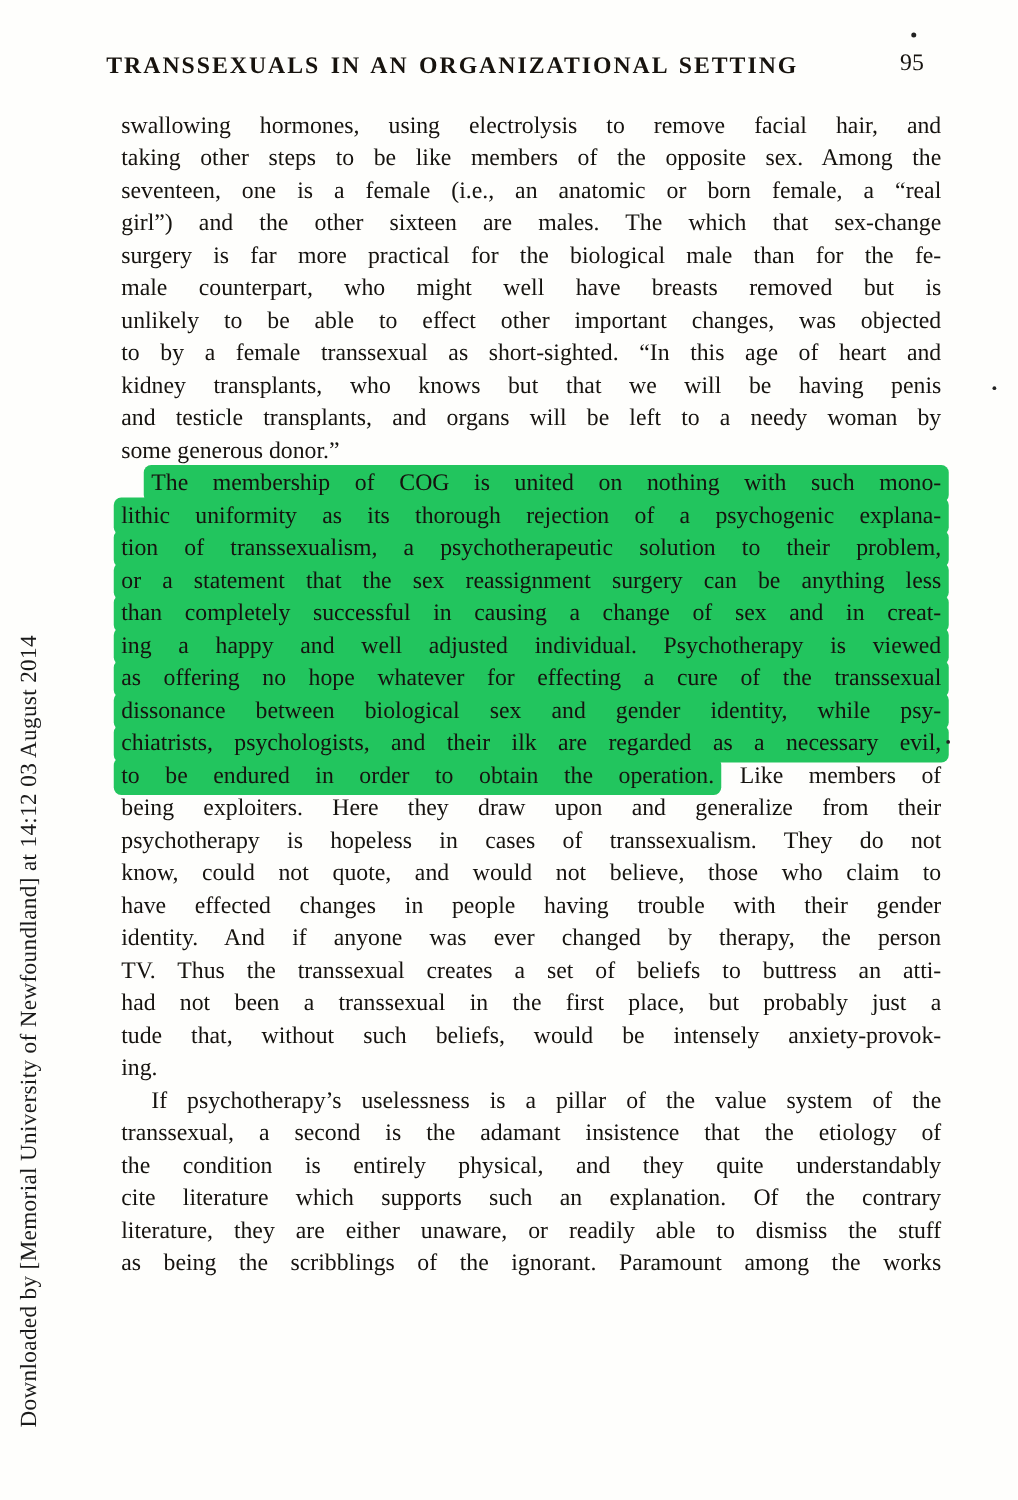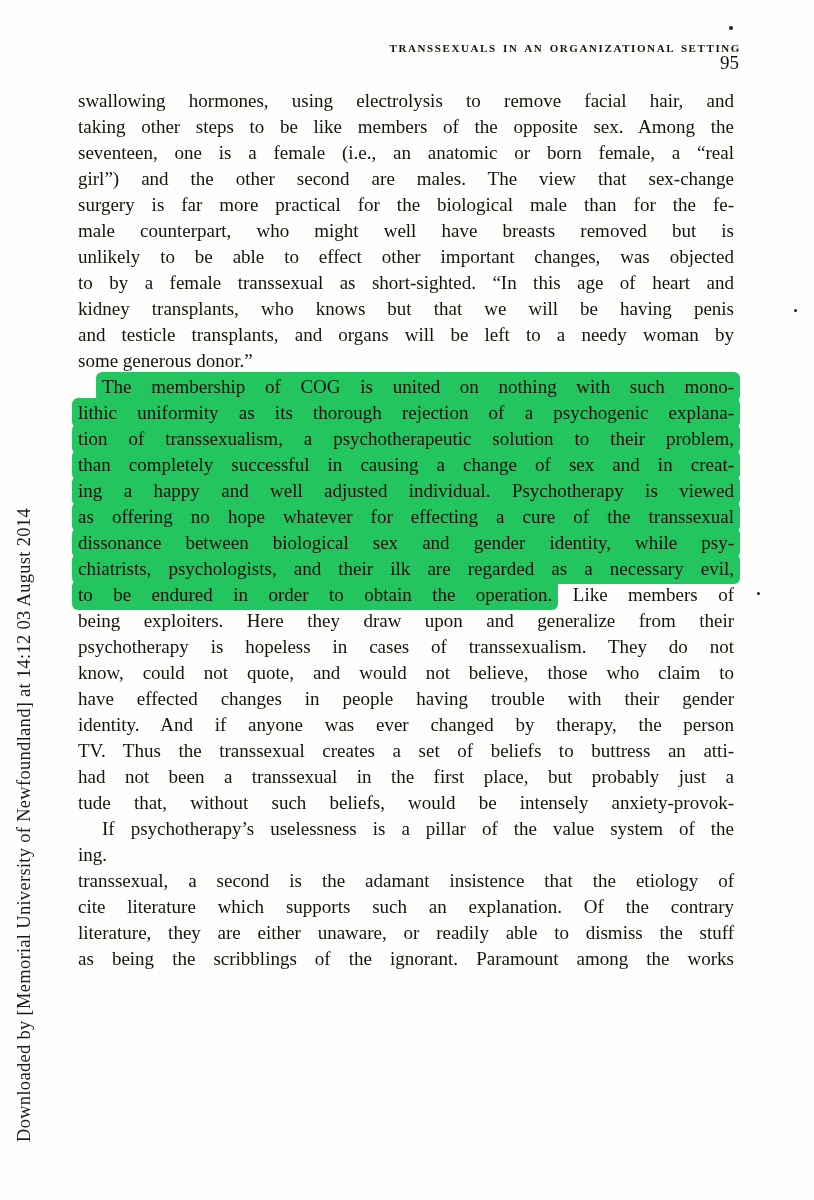--- a/index.html
+++ b/index.html
@@ -27,40 +27,39 @@
   
   .header {
     position: absolute;
     top: 42px;
     left: 85px;
     width: 656px;
     height: 24px;
   }
   .running-head {
     display: block;
-    text-align: right;
-    font-size: 11px;
+    text-align: left;
+    font-size: 19px;
     font-weight: 700;
     letter-spacing: 1.6px;
     word-spacing: 2px;
     color: #17130e;
   }
   .page-num {
     position: absolute;
     right: 2px;
     top: -2px;
     font-size: 19px;
     font-weight: 400;
-    margin-top: 12px;
   }
   
   .body-text {
     position: absolute;
     top: 88px;
-    left: 78px;
+    left: 97px;
     width: 656px;
     font-size: 19px;
     line-height: 26px;
   }
   .line {
     text-align: justify;
     text-align-last: justify;
     height: 26px;
   }
   .line.para-end { text-align-last: left; }
@@ -92,48 +91,50 @@
 
   <div class="header">
     <span class="running-head">TRANSSEXUALS IN AN ORGANIZATIONAL SETTING</span>
     <span class="page-num">95</span>
   </div>
 
   <div class="body-text">
       <div class="line"><span>swallowing hormones, using electrolysis to remove facial hair, and</span></div>
       <div class="line"><span>taking other steps to be like members of the opposite sex. Among the</span></div>
       <div class="line"><span>seventeen, one is a female (i.e., an anatomic or born female, a “real</span></div>
-      <div class="line"><span>girl”) and the other second are males. The view that sex-change</span></div>
+      <div class="line"><span>girl”) and the other sixteen are males. The which that sex-change</span></div>
       <div class="line"><span>surgery is far more practical for the biological male than for the fe-</span></div>
       <div class="line"><span>male counterpart, who might well have breasts removed but is</span></div>
       <div class="line"><span>unlikely to be able to effect other important changes, was objected</span></div>
       <div class="line"><span>to by a female transsexual as short-sighted. “In this age of heart and</span></div>
       <div class="line"><span>kidney transplants, who knows but that we will be having penis</span></div>
       <div class="line"><span>and testicle transplants, and organs will be left to a needy woman by</span></div>
       <div class="line para-end"><span>some generous donor.”</span></div>
       <div class="line indent"><span class="hl">The membership of COG is united on nothing with such mono-</span></div>
       <div class="line"><span class="hl">lithic uniformity as its thorough rejection of a psychogenic explana-</span></div>
       <div class="line"><span class="hl">tion of transsexualism, a psychotherapeutic solution to their problem,</span></div>
+      <div class="line"><span class="hl">or a statement that the sex reassignment surgery can be anything less</span></div>
       <div class="line"><span class="hl">than completely successful in causing a change of sex and in creat-</span></div>
       <div class="line"><span class="hl">ing a happy and well adjusted individual. Psychotherapy is viewed</span></div>
       <div class="line"><span class="hl">as offering no hope whatever for effecting a cure of the transsexual</span></div>
       <div class="line"><span class="hl">dissonance between biological sex and gender identity, while psy-</span></div>
       <div class="line"><span class="hl">chiatrists, psychologists, and their ilk are regarded as a necessary evil,</span></div>
       <div class="line"><span class="hl">to be endured in order to obtain the operation.</span> <span>Like members of</span></div>
       <div class="line"><span>being exploiters. Here they draw upon and generalize from their</span></div>
       <div class="line"><span>psychotherapy is hopeless in cases of transsexualism. They do not</span></div>
       <div class="line"><span>know, could not quote, and would not believe, those who claim to</span></div>
       <div class="line"><span>have effected changes in people having trouble with their gender</span></div>
       <div class="line"><span>identity. And if anyone was ever changed by therapy, the person</span></div>
       <div class="line"><span>TV. Thus the transsexual creates a set of beliefs to buttress an atti-</span></div>
       <div class="line"><span>had not been a transsexual in the first place, but probably just a</span></div>
       <div class="line"><span>tude that, without such beliefs, would be intensely anxiety-provok-</span></div>
+      <div class="line para-end"><span>ing.</span></div>
       <div class="line indent"><span>If psychotherapy’s uselessness is a pillar of the value system of the</span></div>
-      <div class="line para-end"><span>ing.</span></div>
       <div class="line"><span>transsexual, a second is the adamant insistence that the etiology of</span></div>
+      <div class="line"><span>the condition is entirely physical, and they quite understandably</span></div>
       <div class="line"><span>cite literature which supports such an explanation. Of the contrary</span></div>
       <div class="line"><span>literature, they are either unaware, or readily able to dismiss the stuff</span></div>
       <div class="line"><span>as being the scribblings of the ignorant. Paramount among the works</span></div>
     </div>
 
   <div class="speck speck-1"></div>
   <div class="speck speck-2"></div>
   <div class="speck speck-3"></div>
 
 </div>

